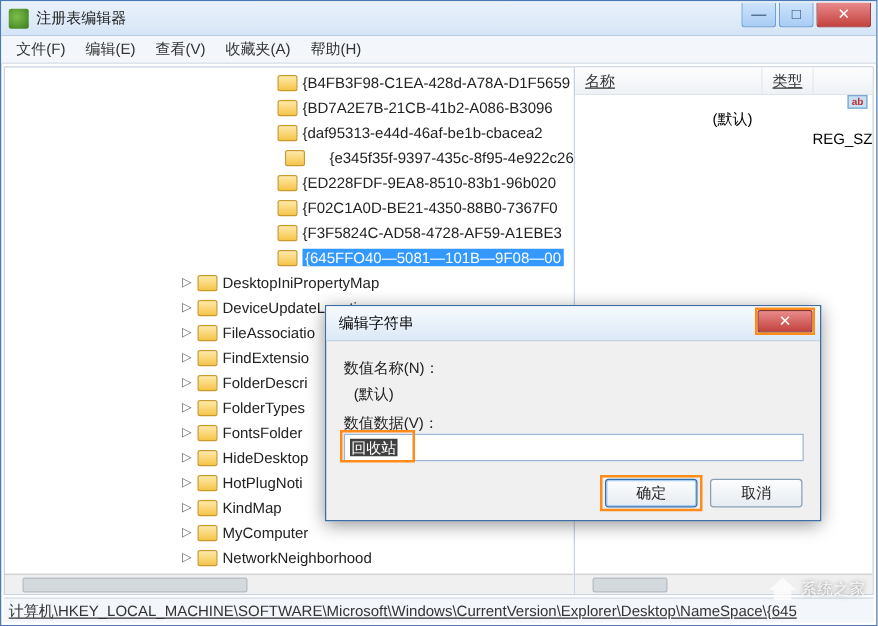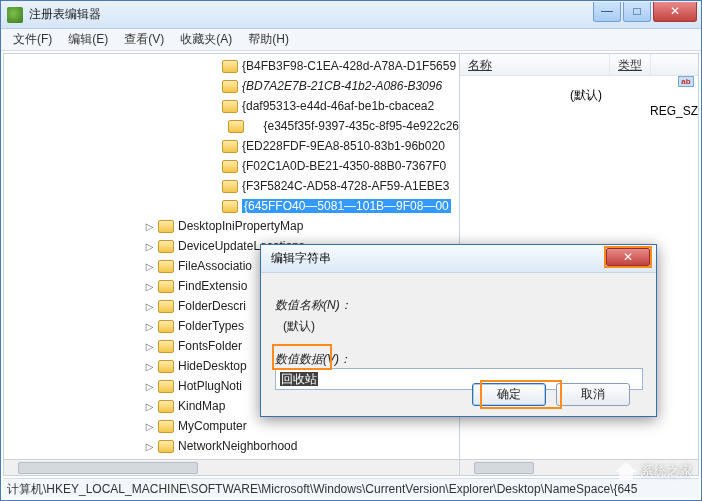--- a/index.html
+++ b/index.html
@@ -28,33 +28,33 @@
 .scroll-h .thumb { position: absolute; left: 14px; top: 2px; width: 180px; height: 12px; background: #d4d9de; border: 1px solid #b5bcc3; border-radius: 2px; }
 
 .list { flex: 1; position: relative; }
 .list-head { height: 22px; background: linear-gradient(#fdfdfd,#eef2f6); border-bottom: 1px solid #dde4ec; display: flex; }
 .col { padding: 3px 8px; border-right: 1px solid #e3e9ef; color: #333; text-decoration: underline; }
 .col.name { width: 150px; }
 .list-row { display: flex; align-items: flex-end; height: 20px; padding-left: 6px; flex-direction: column; }
 .str-icon { width: 16px; height: 14px; background: #c7e0f4; border: 1px solid #7aa7d0; margin-right: 4px; display: flex; align-items: center; justify-content: center; color: #c03030; font-size: 8px; font-weight: bold; }
 
 
-.status { position: absolute; left: 2px; right: 2px; bottom: 2px; height: 20px; background: #f3f6fa; border-top: 1px solid #d5dde6; padding: 2px 4px; color: #333; white-space: nowrap; overflow: hidden; }
+.status { position: absolute; left: 2px; right: 2px; bottom: 2px; height: 20px; background: #f3f6fa; border-top: 1px solid #d5dde6; padding: 2px 4px; color: #333; white-space: nowrap; overflow: hidden; text-decoration: underline; }
 
 
 .dialog { position: absolute; left: 259px; top: 243px; width: 397px; height: 173px; background: #f0f0f0; border: 1px solid #3a6ea5; box-shadow: 0 3px 14px rgba(0,0,0,.45); }
 .dlg-title { height: 28px; background: linear-gradient(#f6fafd,#dce9f7); display: flex; align-items: center; padding-left: 10px; border-bottom: 1px solid #c5d5e6; }
 .dlg-close { position: absolute; right: 6px; top: 3px; width: 44px; height: 18px; background: linear-gradient(#e98a8a,#c3433f); border: 1px solid #8f2f2c; border-radius: 2px; color: #fff; display: flex; align-items: center; justify-content: center; }
 .hl { position: absolute; border: 2px solid #ff8c1a; pointer-events: none; }
 .dlg-body { padding: 8px 14px; }
-.dlg-label { color: #222; margin-top: 16px; font-style: italic; }
+.dlg-label { color: #222; margin-top: 5px; }
 .dlg-static { margin: 4px 0 6px 8px; color: #222; }
 .dlg-input { width: 368px; height: 22px; border: 1px solid #9ab6d4; background: #fff; padding: 2px 4px; }
 .dlg-input .sel { background: #404040; color: #fff; padding: 0 1px; }
-.dlg-btns { position: absolute; right: 26px; bottom: 10px; display: flex; gap: 10px; border-radius: 10px; }
+.dlg-btns { position: absolute; right: 14px; bottom: 10px; display: flex; gap: 10px; border-radius: 10px; }
 .btn { width: 74px; height: 23px; background: linear-gradient(#fdfdfd,#e6ecf2); border: 1px solid #8a9fb5; border-radius: 3px; display: flex; align-items: center; justify-content: center; color: #222; }
 .btn.default { border-color: #2f6fb0; box-shadow: 0 0 0 1px #a9ccf2 inset; }
 
 
 .wm { position: absolute; right: 8px; bottom: 20px; color: rgba(255,255,255,.85); text-shadow: 0 0 4px rgba(0,0,0,.5); font-size: 13px; letter-spacing: 1px; pointer-events: none; display:flex; align-items:flex-end; gap:4px; }
 .wm .house { width: 22px; height: 18px; background: rgba(255,255,255,.7); clip-path: polygon(50% 0,100% 55%,82% 55%,82% 100%,18% 100%,18% 55%,0 55%); }
 </style>
 </head>
 <body>
 
@@ -77,21 +77,21 @@
 </div>
 
 <div class="main">
   <div class="tree">
     <div class="tree-inner" id="tree-inner">
         <div class="tree-row" style="padding-left: 204px;">
           <span class="exp"></span>
           <span class="folder"></span>
           <span>{B4FB3F98-C1EA-428d-A78A-D1F5659</span>
         </div>
-        <div class="tree-row" style="padding-left: 204px; font-style: italic;">
+        <div class="tree-row" style="padding-left: 204px;">
           <span class="exp"></span>
           <span class="folder"></span>
           <span>{BD7A2E7B-21CB-41b2-A086-B3096</span>
         </div>
         <div class="tree-row" style="padding-left: 204px;">
           <span class="exp"></span>
           <span class="folder"></span>
           <span>{daf95313-e44d-46af-be1b-cbacea2</span>
         </div>
         <div class="tree-row" style="padding-left: 204px; gap: 16px;">

